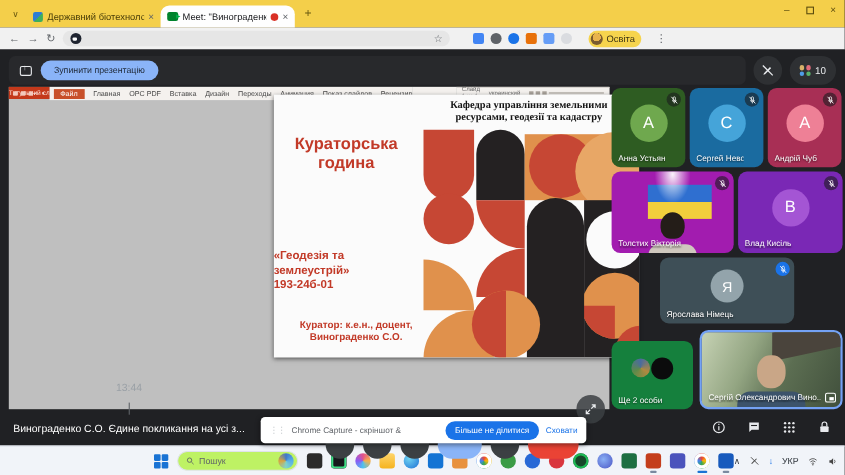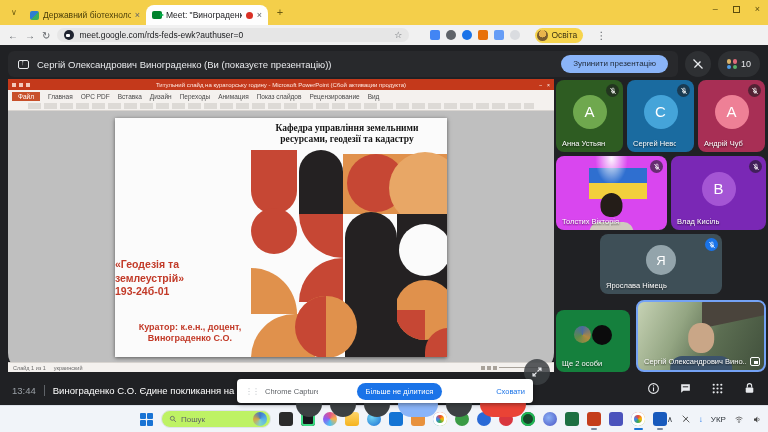--- a/index.html
+++ b/index.html
@@ -43,21 +43,21 @@
   .present-ic:after { content:"↑"; position:absolute; left:2px; top:-2px; font-size:7px; color:#e8eaed; }
   .banner-text { color:#e8eaed; font-size:9.5px; white-space:nowrap; overflow:hidden; flex:1; }
   .stop-btn { background:#8ab4f8; color:#1f2937; font-size:8px; line-height:1.15; border-radius:13px; padding:4px 12px; text-align:left; white-space:nowrap; }
   .chip { height:26px; background:#2e3033; border-radius:13px; display:flex; align-items:center; justify-content:center; }
   .chip.pen { width:26px; }
   .chip.count { width:42px; gap:3px; color:#e8eaed; font-size:9px; }
   .mini-dots { display:grid; grid-template-columns:5px 5px; grid-gap:1px; }
   .mini-dots i { width:4.5px; height:4.5px; border-radius:50%; display:block; }
 
   
-  .ppt { position:absolute; left:8px; top:34px; width:546px; height:293px; background:#bfbfbf; display:flex; flex-direction:column;border-radius:19px; }
+  .ppt { position:absolute; left:8px; top:34px; width:546px; height:293px; background:#bfbfbf; display:flex; flex-direction:row; }
   .ppt-title { height:11px; background:#c4391b; color:#ffe9e2; font-size:6px; display:flex; align-items:center; position:relative; }
   .ppt-title-text { position:absolute; left:0; right:0; text-align:center; white-space:nowrap; overflow:hidden; }
   .qat { display:flex; gap:3px; margin-left:4px; z-index:1; }
   .qat i { width:4px; height:4px; background:#f3c9bd; display:block; }
   .ppt-wc { margin-left:auto; display:flex; gap:5px; margin-right:4px; color:#fff; font-size:5px; z-index:1; }
   .ppt-menu { height:12px; background:#f4f1ee; display:flex; align-items:center; gap:8px; padding:0 4px; font-size:6.5px; color:#4a4a4a; white-space:nowrap; overflow:hidden; }
   .ppt-menu .file { background:#c8502a; color:#fff; padding:1px 6px; }
   .ppt-ribbon { height:9px; background:#f4f1ee; border-bottom:1px solid #d8d4d0; padding:1px 20px; }
   .ppt-ribbon i { display:block; height:100%; background:repeating-linear-gradient(90deg,#dddad6 0 13px,#f4f1ee 13px 16px); }
   .slide-wrap { flex:1; position:relative; }
@@ -102,53 +102,53 @@
   .tile { position:relative; border-radius:8px; overflow:hidden; background:#3c4043; }
   .t-green { background:#2e5c22; } .t-blue { background:#1a6ba0; } .t-crimson { background:#a82f55; }
   .t-purple { background:#7a28b5; } .t-slate { background:#3e4f57; } .t-dark { background:#15803d; }
   .avatar { position:absolute; left:50%; top:44%; transform:translate(-50%,-50%); width:34px; height:34px; border-radius:50%; display:flex; align-items:center; justify-content:center; font-size:15px; color:#fff; }
   .av-green { background:#6fa84e; } .av-blue { background:#45a4d9; } .av-pink { background:#ee8096; }
   .av-purple { background:#a455d4; } .av-gray { background:#93a4ab; }
   .pname { position:absolute; left:6px; bottom:4px; right:18px; font-size:7.5px; color:#fff; white-space:nowrap; overflow:hidden; text-shadow:0 1px 2px rgba(0,0,0,.7); }
   .mic { position:absolute; right:4px; top:4px; width:13px; height:13px; border-radius:50%; background:rgba(26,27,30,.6); display:flex; align-items:center; justify-content:center; }
   .mic.blue { background:#1a73e8; }
   .w67 { width:67px; height:72px; } .h74 { height:74px; }
-  .vid-viktoria { width:124px; background:#d946ef; }
+  .vid-viktoria { width:124px; background:#a21caf; }
   .t-purple.big { width:106px; }
   .flag { position:absolute; left:30%; top:16%; width:52%; height:42%; background:linear-gradient(180deg,#2f6fd0 50%,#f2cf3c 50%); }
   .beam { position:absolute; left:35%; top:-6%; width:30%; height:45%; background:radial-gradient(ellipse at 50% 20%, rgba(255,255,255,.95), rgba(255,255,255,0) 70%); }
   .person1 { position:absolute; left:50%; bottom:-8%; transform:translateX(-50%); width:46%; height:58%; }
   .person1 .head { position:absolute; left:50%; top:0; transform:translateX(-50%); width:22px; height:24px; border-radius:50% 50% 42% 42%; background:#241d18; }
   .person1 .body { position:absolute; left:50%; bottom:-4px; transform:translateX(-50%); width:44px; height:18px; border-radius:10px 10px 0 0; background:#cfc8be; }
   .tile-center { width:122px; height:60px; margin:0 auto; }
   .more-tile { width:74px; height:62px; align-self:flex-end; }
   .more-avs { position:absolute; left:50%; top:40%; transform:translate(-50%,-50%); width:38px; height:20px; }
   .more-avs .ma1 { position:absolute; left:0; top:1px; width:17px; height:17px; border-radius:50%; background:conic-gradient(#4a6b9e, #b0893f, #5d8a4a, #4a6b9e); }
   .more-avs .ma2 { position:absolute; right:0; top:0; width:20px; height:20px; border-radius:50%; background:#0b0b0c; }
   .vid-presenter { width:130px; height:72px; border:2px solid #74a2f5; background:linear-gradient(115deg,#c6d2b4 0%,#93a582 34%,#5c6e52 60%,#41503c 100%); }
   .vid-presenter .roof { position:absolute; right:-6%; top:-10%; width:55%; height:38%; background:#4a443c; transform:skewY(-12deg); }
   .person2 { position:absolute; left:50%; bottom:-6%; transform:translateX(-50%); width:60%; height:78%; }
   .person2 .head { position:absolute; left:50%; top:4%; transform:translateX(-50%); width:26px; height:30px; border-radius:46%; background:#c9a687; }
   .person2 .body { position:absolute; left:50%; bottom:-4px; transform:translateX(-50%); width:62px; height:22px; border-radius:12px 12px 0 0; background:#3c536b; }
   .pip-ic { position:absolute; right:4px; bottom:4px; width:10px; height:9px; border:1px solid #fff; border-radius:2px; }
   .pip-ic:after { content:""; position:absolute; right:1px; bottom:1px; width:4px; height:3px; background:#fff; }
 
   
-  .chatline { position:absolute; left:12px; bottom:9px; display:flex; align-items:center; gap:8px; font-size:9.5px; color:#fff; white-space:nowrap; }
+  .chatline { position:absolute; left:12px; bottom:9px; display:flex; align-items:center; gap:8px; font-size:9.5px; color:#fff; white-space:nowrap;flex-direction:column; }
   .chat-time { color:#9aa0a6; }
   .chat-div { width:1px; height:11px; background:#5f6368; }
   .controls { position:absolute; left:296px; bottom:-12px; display:flex; gap:8px; align-items:center; z-index:1; }
   .ctl { width:26px; height:26px; border-radius:50%; background:#3c4043; }
   .ctl.bluepill { width:40px; border-radius:13px; background:#8ab4f8; }
   .ctl.redpill { width:46px; border-radius:13px; background:#ea4335; }
   .notif { position:absolute; left:237px; bottom:2px; width:296px; height:24px; background:#fff; border-radius:4px; box-shadow:0 1px 5px rgba(0,0,0,.45); display:flex; align-items:center; gap:6px; padding:0 8px; z-index:2; }
   .notif-grip { color:#bdc1c6; font-size:8px; letter-spacing:-1px; }
   .notif-text { font-size:7.5px; color:#5f6368; white-space:nowrap; overflow:hidden; }
   .notif-btn { background:#1a73e8; color:#fff; font-size:7.5px; padding:4px 9px; border-radius:11px; white-space:nowrap;margin-left:33px; }
-  .notif-link { color:#1a73e8; font-size:7.5px; white-space:nowrap;margin-left:48px; }
+  .notif-link { color:#1a73e8; font-size:7.5px; white-space:nowrap; }
   .meet-icons { position:absolute; right:12px; bottom:10px; display:flex; gap:19px; align-items:center; }
 
   
   .taskbar { position:absolute; left:0; right:0; bottom:0; height:27px; background:#f1f4f9; border-top:1px solid #dde2ea; display:flex; align-items:center; padding:0 8px; }
   .tb-center { display:flex; align-items:center; gap:8px; margin-left:132px; }
   .start { display:grid; grid-template-columns:6px 6px; grid-gap:1px; }
   .start i { width:6px; height:6px; background:#1973d4; display:block; border-radius:1px; }
   .searchbox { width:110px; height:18px; background:#bef264; border:1px solid #dfe3ea; border-radius:9px; display:flex; align-items:center; gap:4px; padding:0 3px 0 7px; font-size:8px; color:#5f6368; }
   .searchbox .q { flex:1; white-space:nowrap; overflow:hidden; }
   .search-art { width:14px; height:14px; border-radius:50%; background:conic-gradient(#3f78c9,#58b0e8,#7fd3c9,#d8a43f,#3f78c9); flex:none; }
@@ -182,21 +182,20 @@
       <span>×</span>
     </div>
   </div>
 
   <div class="toolbar">
     <span class="nav-ic">←</span>
     <span class="nav-ic">→</span>
     <span class="nav-ic">↻</span>
     <div class="url-pill">
       <span class="site-ic"></span>
-      <span class="url-text">meet.google.com/rds-feds-ewk?authuser=0</span>
       <span class="star">☆</span>
     </div>
     <div class="ext-row">
       <span class="ext" style="background:#4285f4"></span>
       <span class="ext" style="background:#5f6368;border-radius:50%"></span>
       <span class="ext" style="background:#1a73e8;border-radius:50%"></span>
       <span class="ext" style="background:#e8710a"></span>
       <span class="ext" style="background:#669df6"></span>
       <span class="ext" style="background:#dadce0;border-radius:50%"></span>
     </div>
@@ -205,21 +204,20 @@
       <span>Освіта</span>
     </div>
     <span class="menu-dots">⋮</span>
   </div>
 
   <div class="meet">
 
     <div class="meet-header">
       <div class="banner">
         <span class="present-ic"></span>
-        <span class="banner-text">Сергій Олександрович Винограденко (Ви (показуєте презентацію))</span>
         <span class="stop-btn">Зупинити презентацію</span>
       </div>
       <div class="chip pen">
         <svg width="12" height="12" viewBox="0 0 24 24">
           <path d="M4 20l3-1 11-11-2-2L5 17l-1 3z" fill="#e8eaed"></path>
           <line x1="3" y1="3" x2="21" y2="21" stroke="#e8eaed" stroke-width="2.4"></line>
         </svg>
       </div>
       <div class="chip count">
         <span class="mini-dots">
@@ -256,20 +254,21 @@
         <span>Показ слайдов</span>
         <span>Рецензирование</span>
         <span>Вид</span>
       </div>
       <div class="ppt-ribbon">
           <i></i>
         </div>
       <div class="slide-wrap">
         <div class="slide">
           <div class="dept">Кафедра управління земельними ресурсами, геодезії та кадастру</div>
+          <div class="sl-title">Кураторська година</div>
           <div class="sl-group">
             <div>«Геодезія та землеустрій»</div>
             <div>193-24б-01</div>
           </div>
           <div class="sl-curator">
             <div>Куратор: к.е.н., доцент,</div>
             <div>Винограденко С.О.</div>
           </div>
           <div class="art">
             <div class="s1 s-red"></div>

